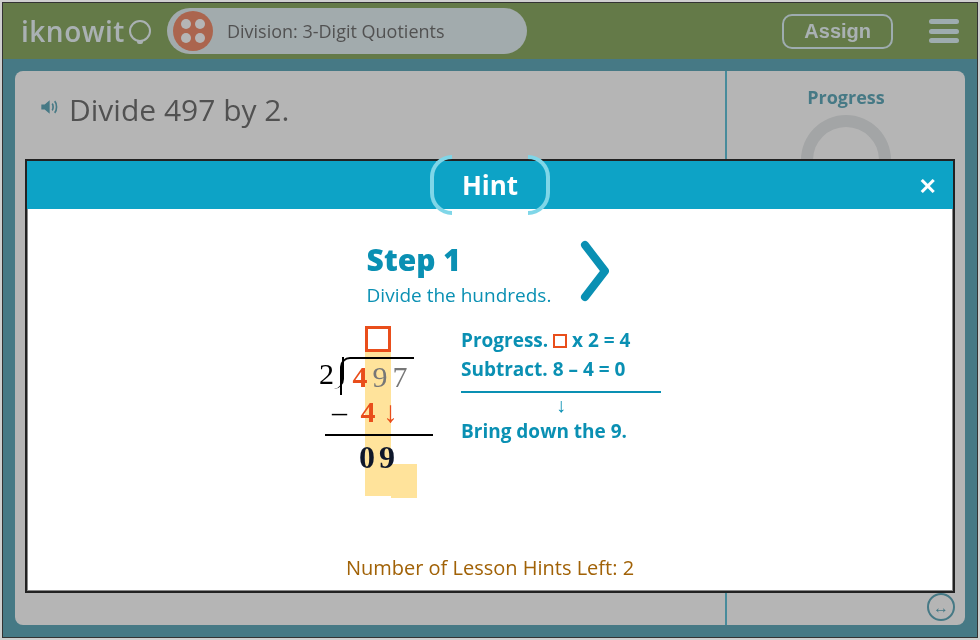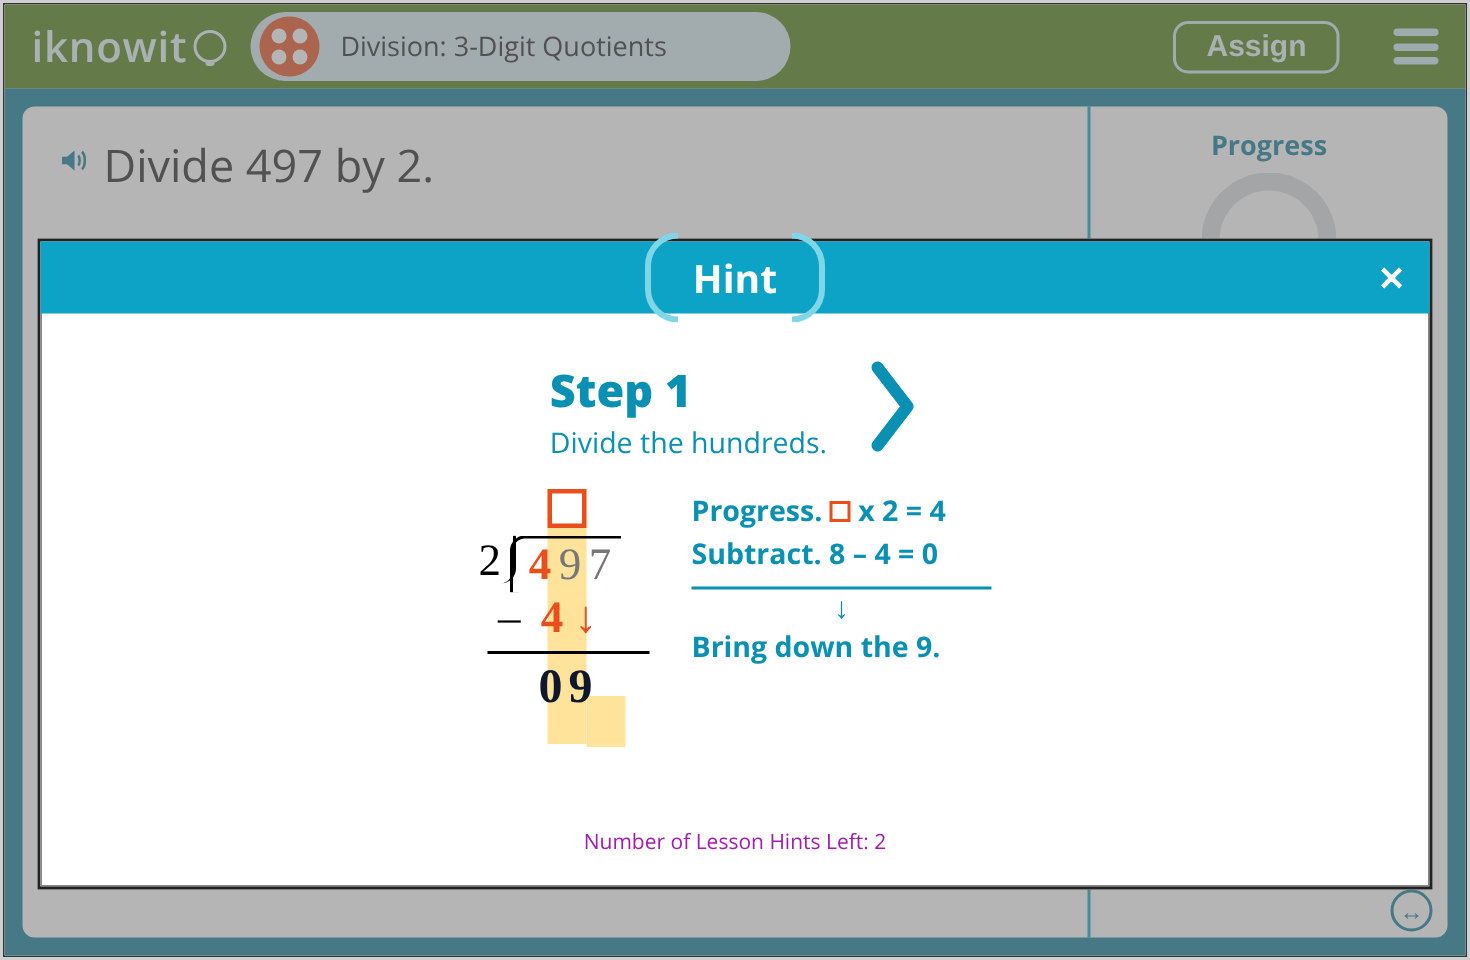--- a/index.html
+++ b/index.html
@@ -379,23 +379,23 @@
   }
   .big-down {
     text-align: center;
     color: #0a90b3;
     font-size: 20px;
     line-height: 1;
     margin-bottom: 2px;
   }
   .modal-footer {
     text-align: center;
-    font-size: 14px;
-    color: #a21caf;
-    padding: 12px 0 20px;
+    font-size: 20px;
+    color: #a16207;
+    padding: 12px 0 10px;
   }
 </style>
 </head>
 <body>
 
 <div class="app">
 
   <div class="header">
     <div class="logo">
       <span>iknowit</span>

